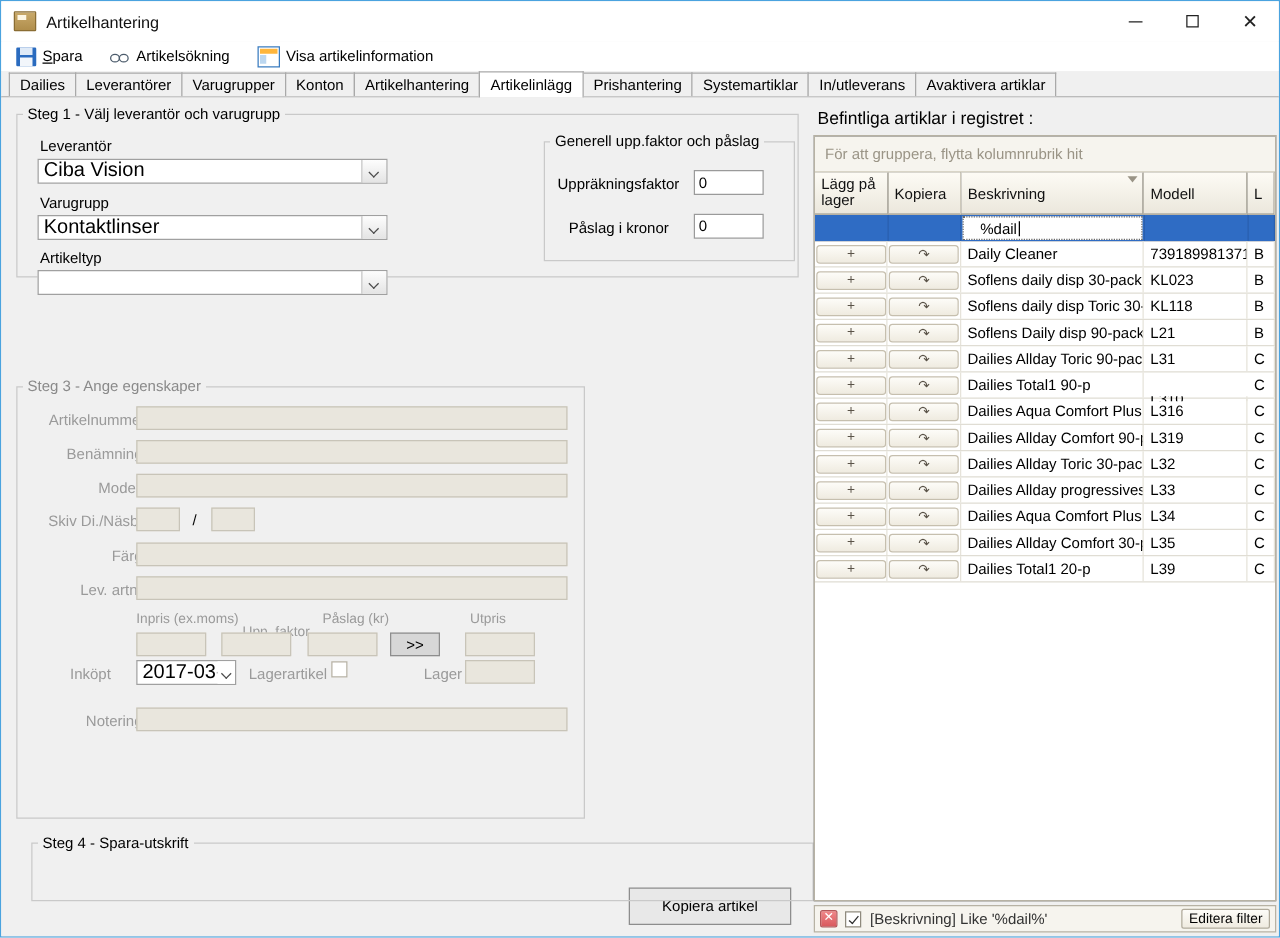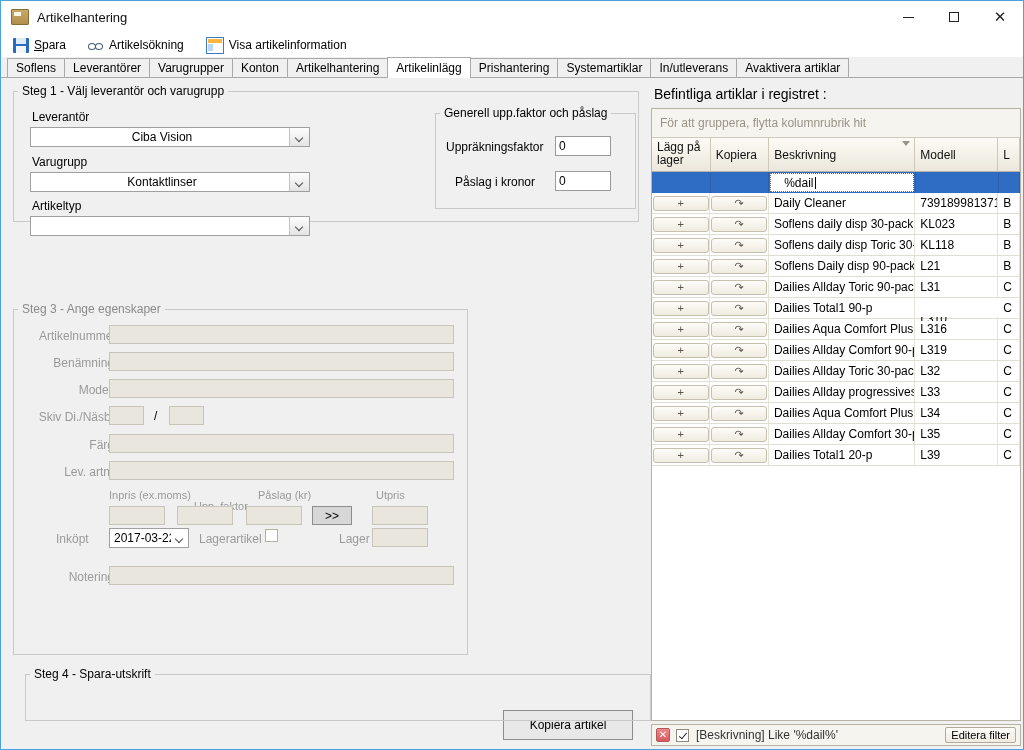--- a/index.html
+++ b/index.html
@@ -98,21 +98,21 @@
     box-sizing:border-box;border:1px solid #c8c4b8;background:#e9e6dd;
     font-family:"Liberation Sans",sans-serif;font-size:12px;padding:1px 3px;color:#000;
   }
   .txt.white{background:#ffffff;border:1px solid #9a9a9a;}
 
   
   .combo{
     box-sizing:border-box;position:absolute;border:1px solid #a0a0a0;background:#fff;
     display:flex;align-items:center;
   }
-  .combo .val{flex:1 1 auto;padding-left:4px;font-size:12px;white-space:nowrap;overflow:hidden;text-align:center;}
+  .combo .val{flex:1 1 auto;padding-left:4px;font-size:16px;white-space:nowrap;overflow:hidden;}
   .combo .arrow{
     width:19px;align-self:stretch;border-left:1px solid #c3c3c3;
     background:linear-gradient(#fdfdfd,#e4e4e4);
     display:flex;align-items:center;justify-content:center;
   }
   .chev{display:block;width:7px;height:4px;position:relative;}
   .chev:after{
     content:"";position:absolute;left:0;top:0;width:5px;height:5px;
     border-right:1px solid #4b4b4b;border-bottom:1px solid #4b4b4b;
     transform:rotate(45deg);
@@ -232,21 +232,21 @@
       <span class="ico ico-search"></span>
       <span class="lbl">Artikelsökning</span>
     </div>
     <div class="tb-item">
       <span class="ico ico-info"></span>
       <span class="lbl">Visa artikelinformation</span>
     </div>
   </div>
 
   <div class="tabstrip">
-    <div class="tab">Soflens</div>
+    <div class="tab">Dailies</div>
     <div class="tab">Leverantörer</div>
     <div class="tab">Varugrupper</div>
     <div class="tab">Konton</div>
     <div class="tab">Artikelhantering</div>
     <div class="tab active">Artikelinlägg</div>
     <div class="tab">Prishantering</div>
     <div class="tab">Systemartiklar</div>
     <div class="tab">In/utleverans</div>
     <div class="tab">Avaktivera artiklar</div>
   </div>

